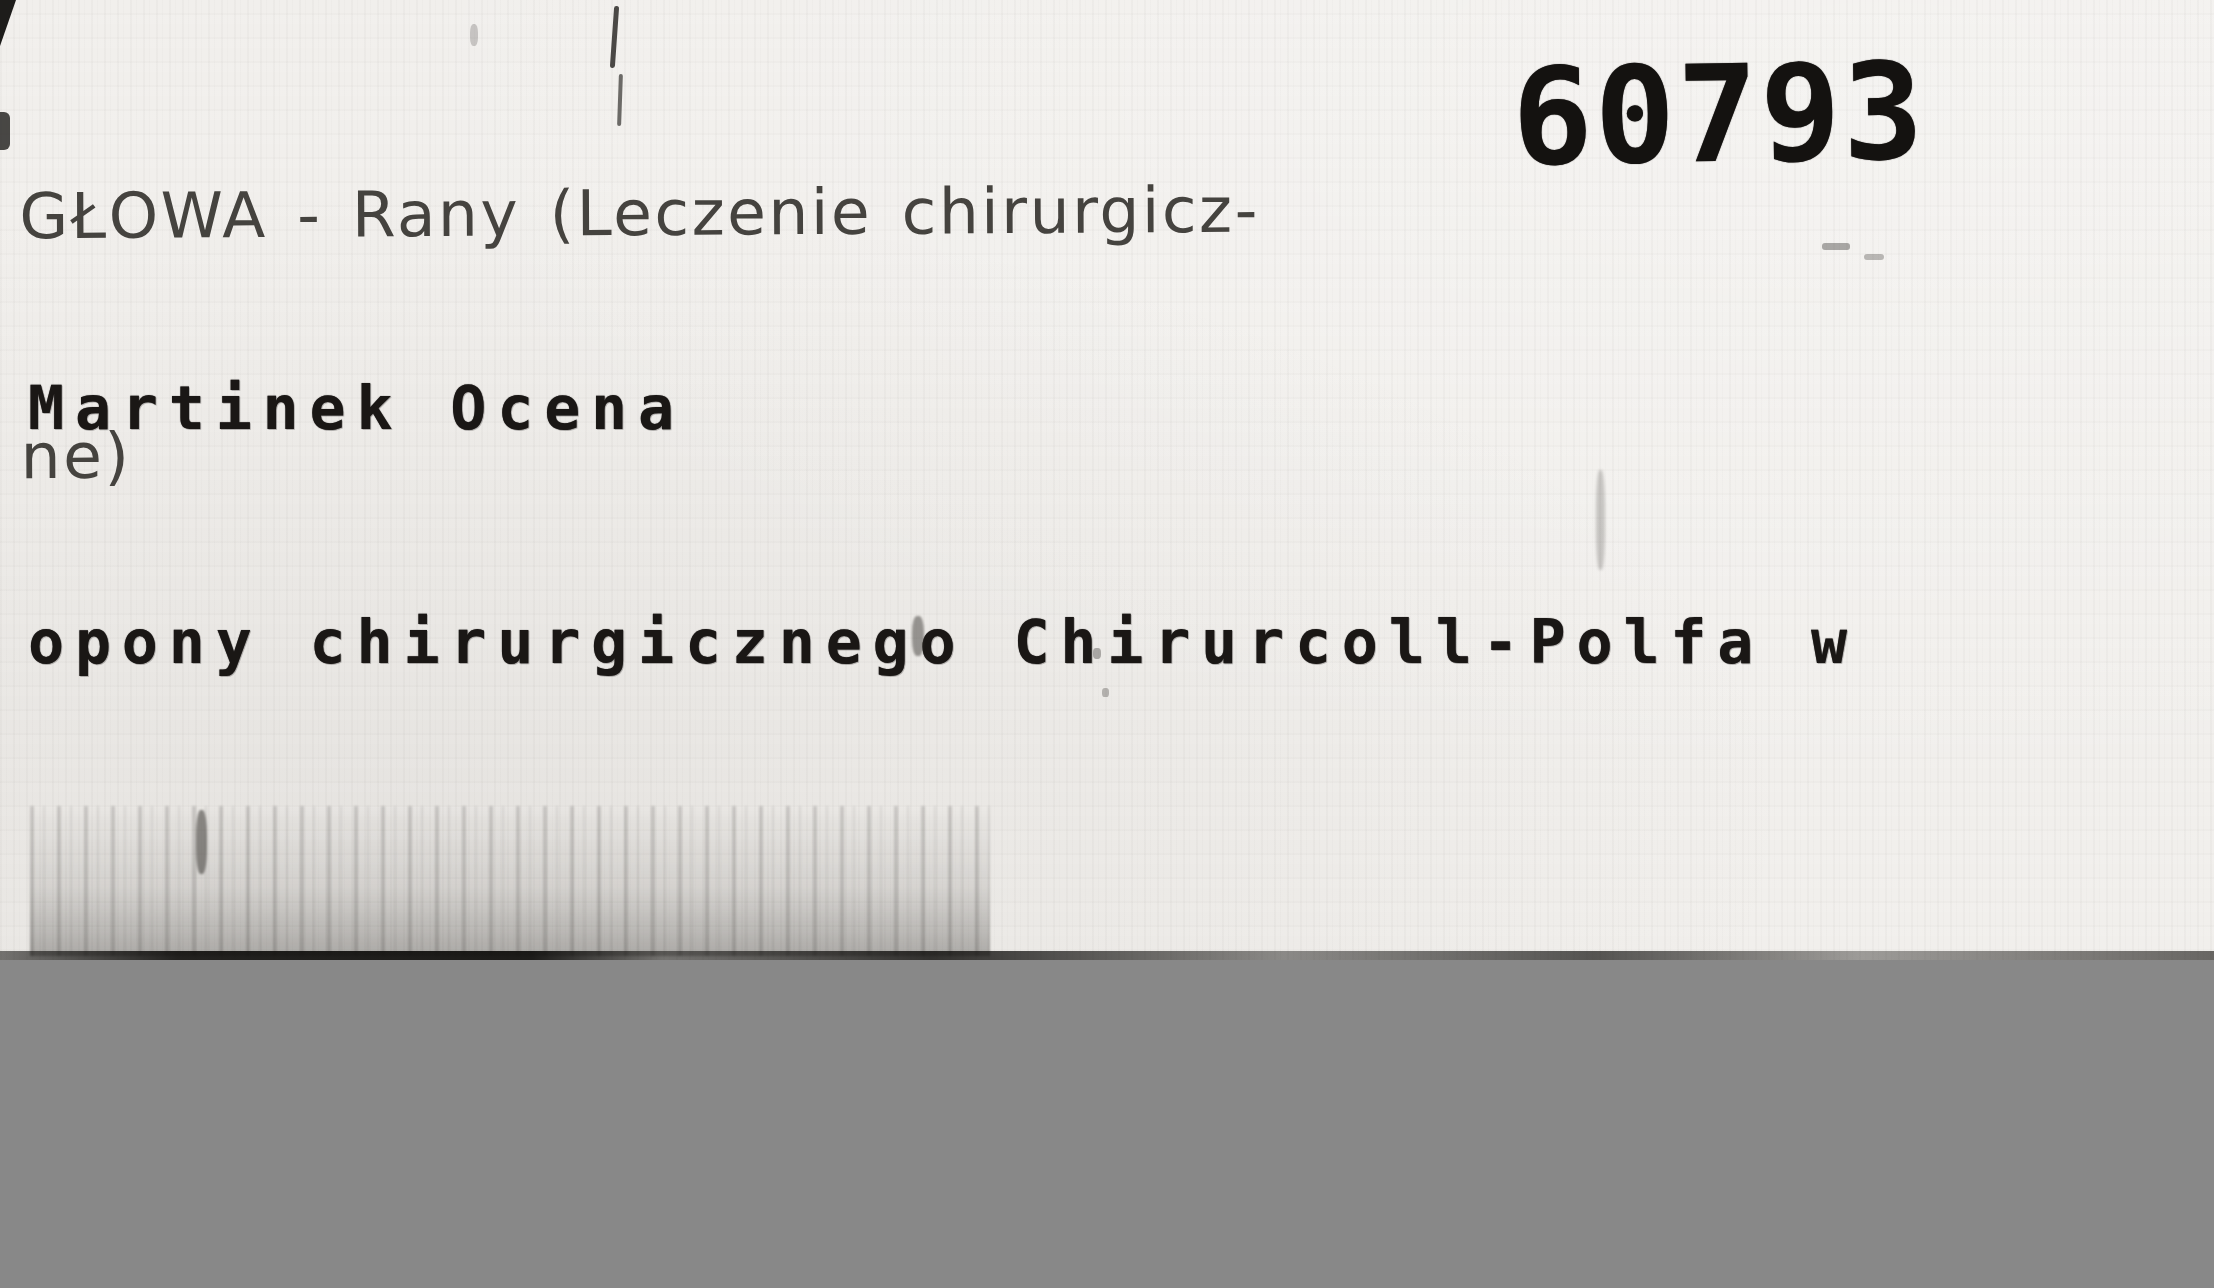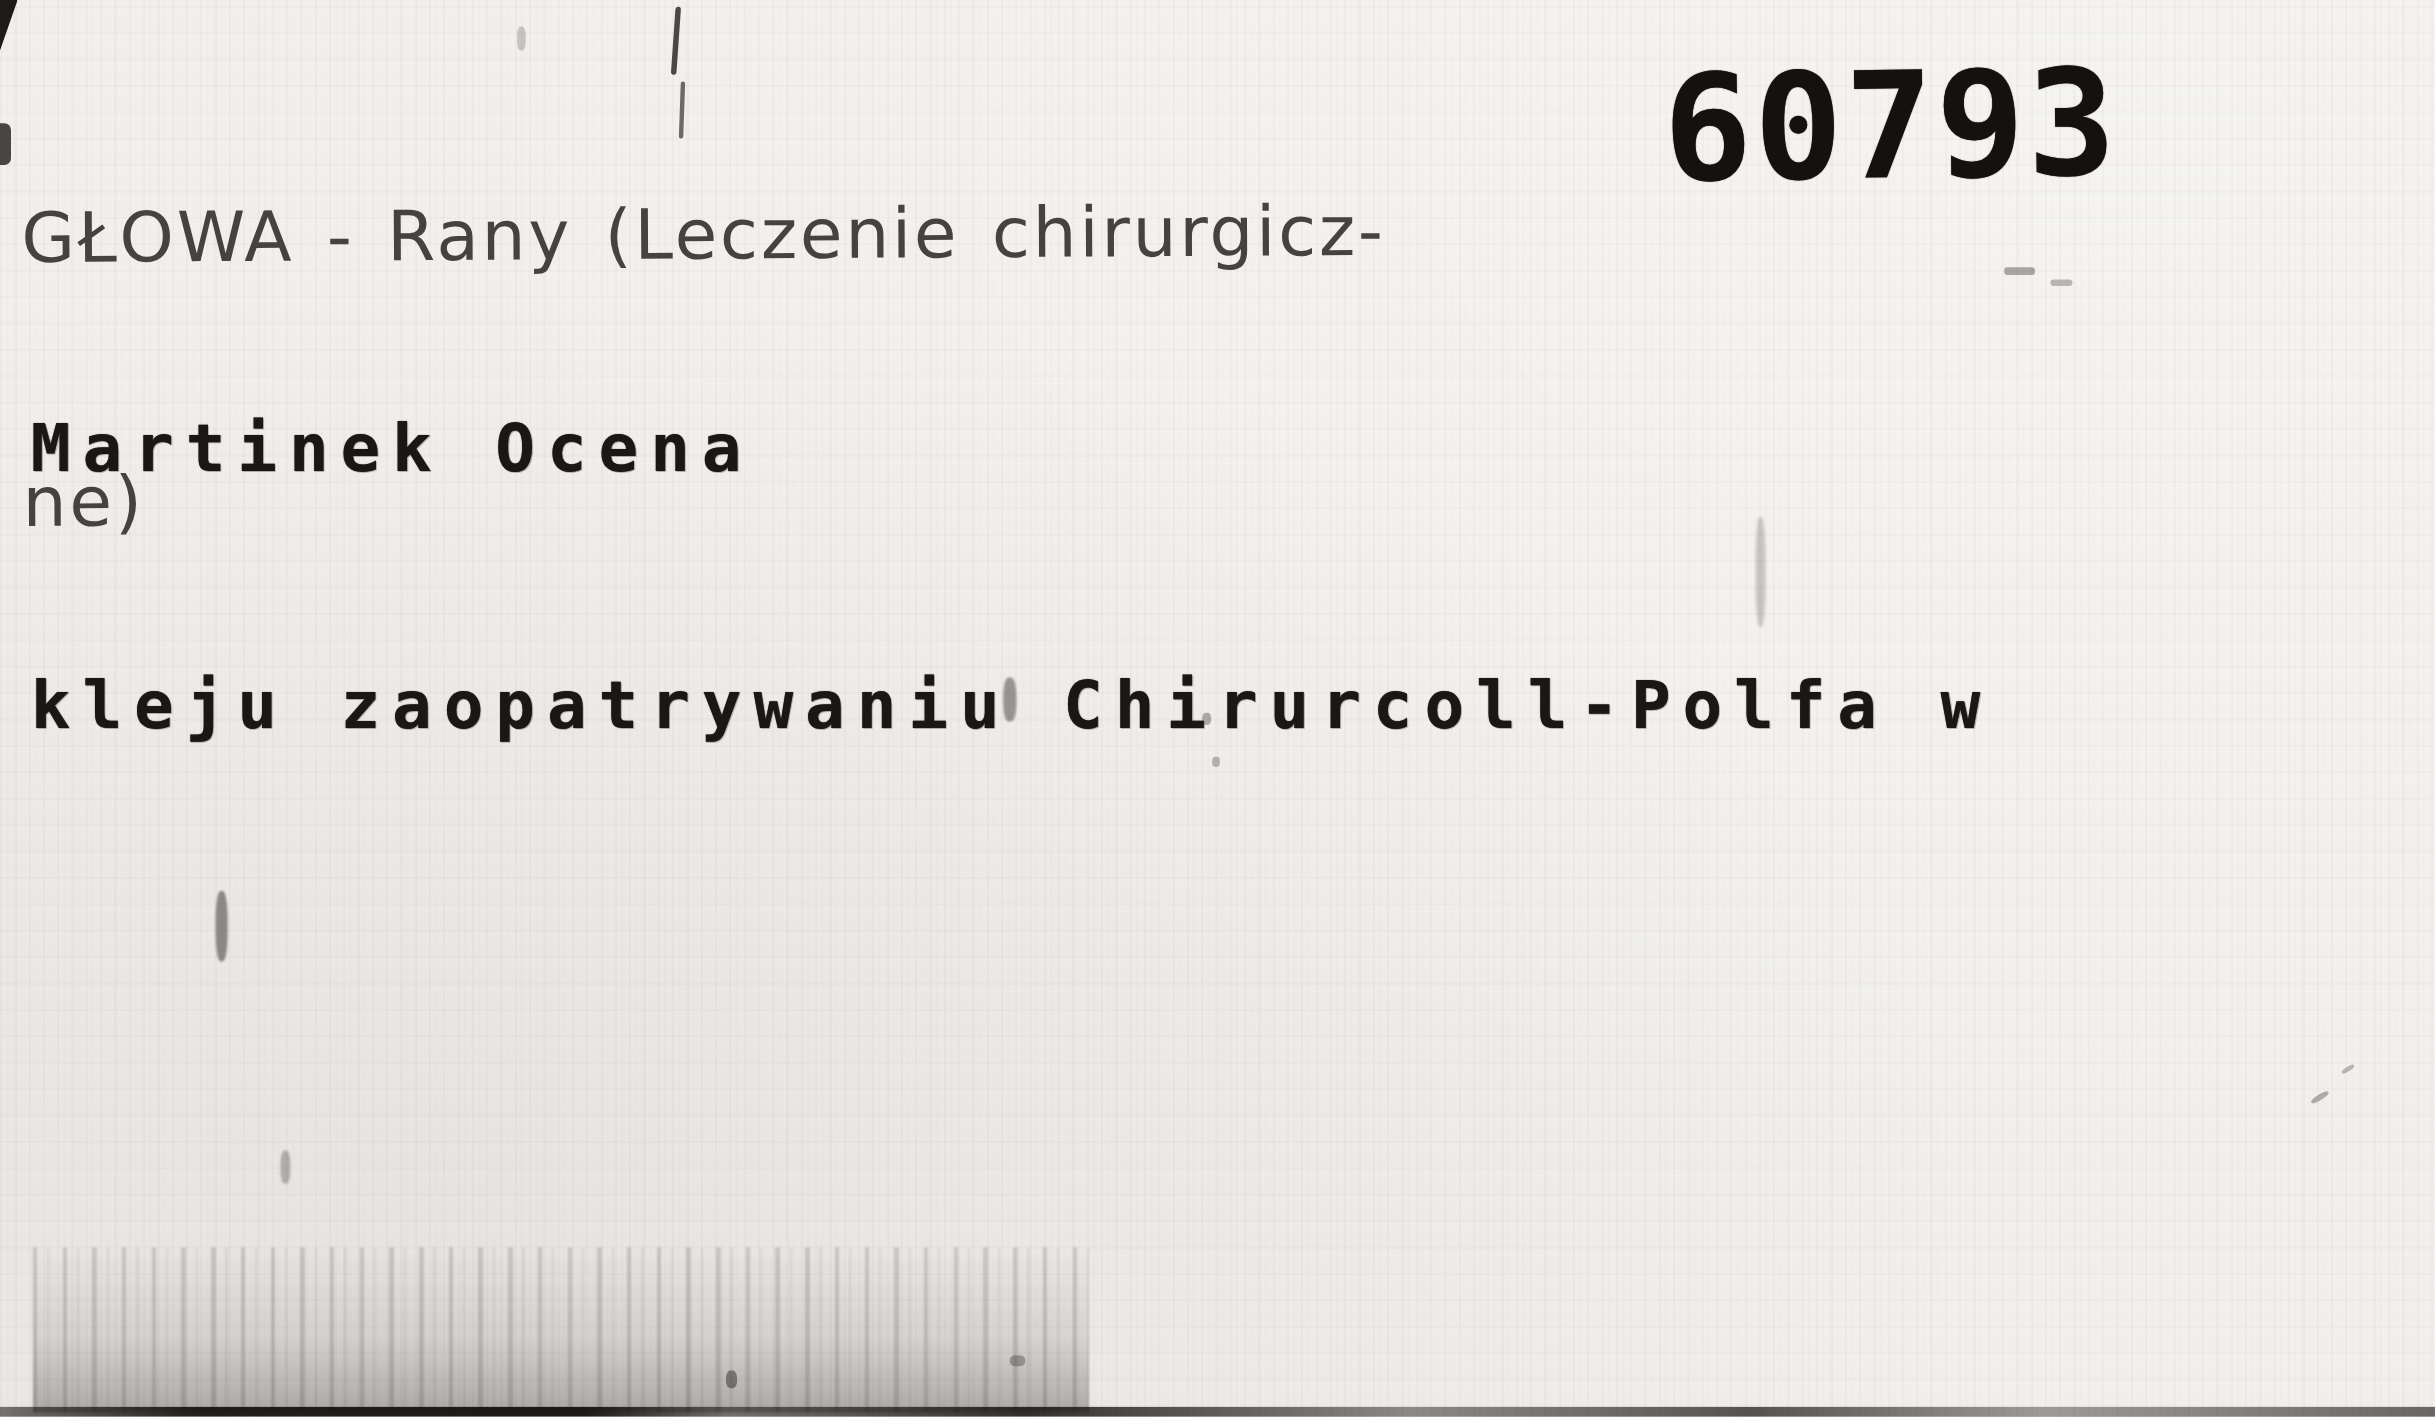--- a/index.html
+++ b/index.html
@@ -1,17 +1,17 @@
 <!DOCTYPE html>
 <html><head>
 <meta charset="utf-8">
 <style>
   html,body { margin:0; padding:0; background:#888; }
   .card {
-    position:relative; width:2214px; height:1288px; overflow:hidden;
+    position:relative; width:2214px; height:960px; overflow:hidden;
     background-color:#f1efec;
     background-image:
       repeating-linear-gradient(90deg, rgba(70,64,58,0.030) 0 2px, rgba(0,0,0,0) 2px 6px, rgba(70,64,58,0.018) 6px 7px, rgba(0,0,0,0) 7px 13px),
       repeating-linear-gradient(0deg, rgba(255,255,255,0.05) 0 9px, rgba(95,90,82,0.025) 9px 11px, rgba(0,0,0,0) 11px 24px),
       radial-gradient(ellipse at 18% 85%, rgba(80,74,66,0.07), rgba(0,0,0,0) 55%),
       radial-gradient(ellipse at 85% 10%, rgba(255,255,255,0.25), rgba(0,0,0,0) 60%);
     font-family:"DejaVu Sans Mono", monospace;
   }
   .handwriting {
     position:absolute; left:20px; top:14px;
@@ -64,21 +64,21 @@
     <div>ne)</div>
   </div>
 
   <div class="mark tick1"></div>
   <div class="mark tick2"></div>
 
   <div class="stamp">60793</div>
 
   <div class="typed">
     <div>Martinek Ocena</div>
-    <div>kleju zaopatrywaniu Chirurcoll-Polfa w</div>
+    <div>opony chirurgicznego Chirurcoll-Polfa w</div>
     
     
     
     
     
     
     
     
   </div>
 

